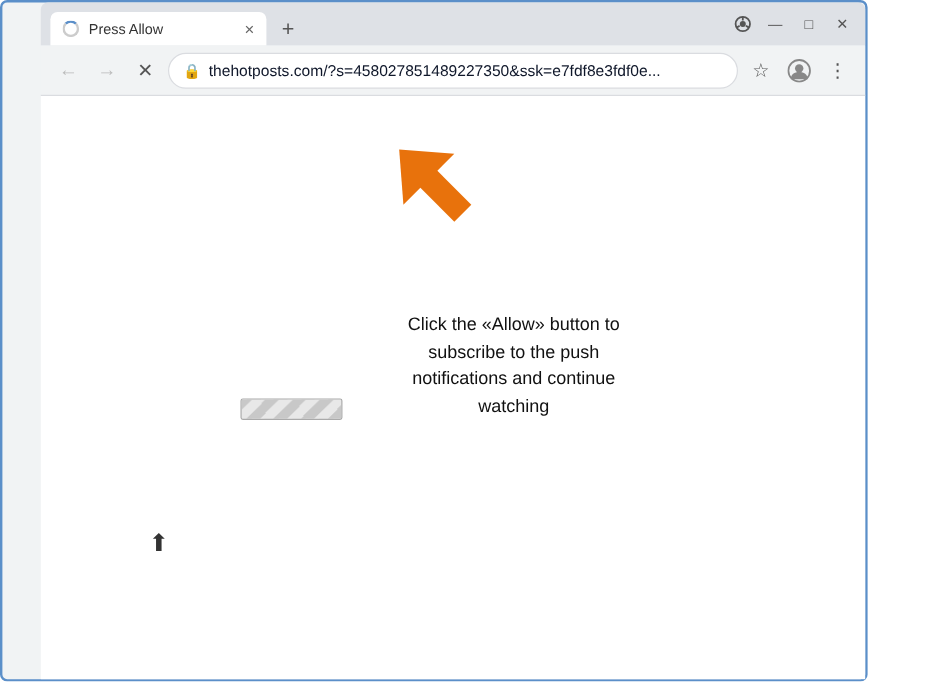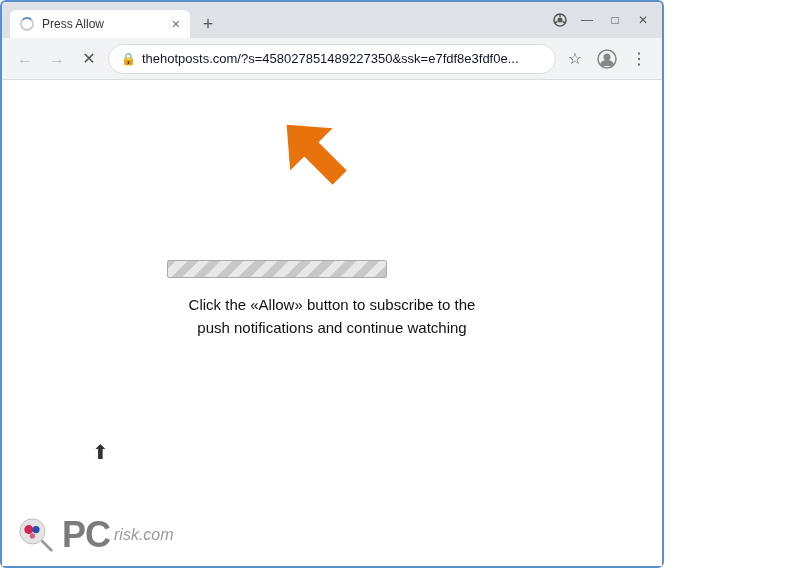--- a/index.html
+++ b/index.html
@@ -7,27 +7,28 @@
     body {
       width: 790px;
       height: 568px;
       font-family: 'Segoe UI', Arial, sans-serif;
       background: #fff;
       overflow: hidden;
     }
 
     
     .browser-window {
-      width: 664px;
+      width: 723px;
       height: 568px;
       border: 2px solid #5b8fc9;
       border-radius: 6px;
       display: flex;
       flex-direction: column;
       background: #f1f3f4;
+      padding-left: 32px;
     }
 
     
     .title-bar {
       display: flex;
       align-items: center;
       background: #dee1e6;
       height: 36px;
       border-radius: 6px 6px 0 0;
       padding: 0 8px;
@@ -215,22 +216,22 @@
       height: 100px;
     }
 
     
     .progress-area {
       position: absolute;
       top: 180px;
       left: 50%;
       transform: translateX(-50%);
       display: flex;
-      flex-direction: column;
-      align-items: flex-start;
+      flex-direction: row;
+      align-items: flex-end;
       gap: 16px;
     }
 
     .fake-progress-bar {
       width: 220px;
       height: 18px;
       background: repeating-linear-gradient(
         -45deg,
         #c8c8c8 0px,
         #c8c8c8 8px,
@@ -341,31 +342,15 @@
       </svg>
     </div>
 
     <div class="progress-area">
       <div class="fake-progress-bar" title="loading bar"></div>
       <p class="page-message">Click the «Allow» button to subscribe to the push notifications and continue watching</p>
     </div>
 
     <div style="position:absolute; top:360px; left:90px; font-size:20px; color:#333; pointer-events:none;">⬆</div>
 
-    <div class="watermark">
-
-      <svg class="magnifier-icon" viewBox="0 0 40 40" xmlns="http://www.w3.org/2000/svg">
-        <circle cx="16" cy="16" r="14" fill="#e0e0e0" stroke="#aaa" stroke-width="1"></circle>
-        <circle cx="12" cy="14" r="5" fill="#cc0033"></circle>
-        <circle cx="20" cy="14" r="4" fill="#003399"></circle>
-        <circle cx="16" cy="21" r="3" fill="#cc0033" opacity="0.7"></circle>
-
-        <line x1="27" y1="27" x2="37" y2="37" stroke="#888" stroke-width="3" stroke-linecap="round"></line>
-      </svg>
-
-      <div class="pc-logo">
-        <span style="font-family:Arial Black,Arial,sans-serif; font-weight:900; font-size:36px; color:#666; letter-spacing:-1px;">PC</span>
-        <span style="font-family:Arial,sans-serif; font-size:16px; color:#888; font-style:italic;">risk.com</span>
-      </div>
-    </div>
 
   </div>
 </div>
 
 </body></html>

